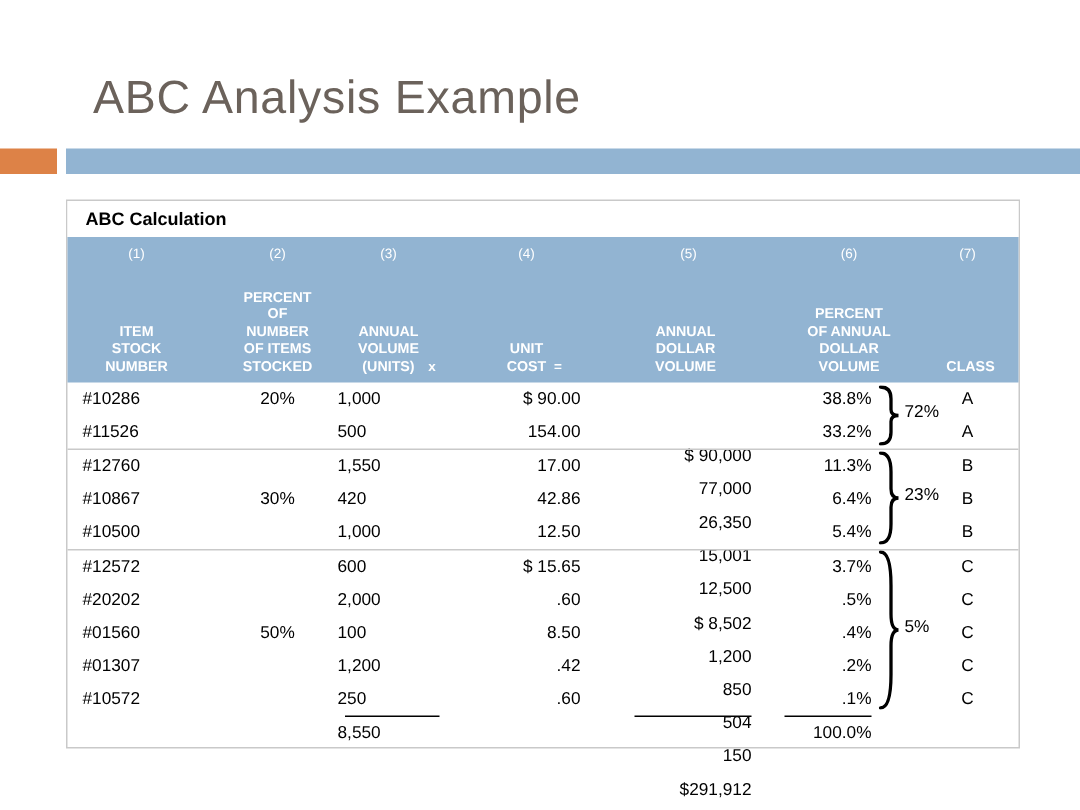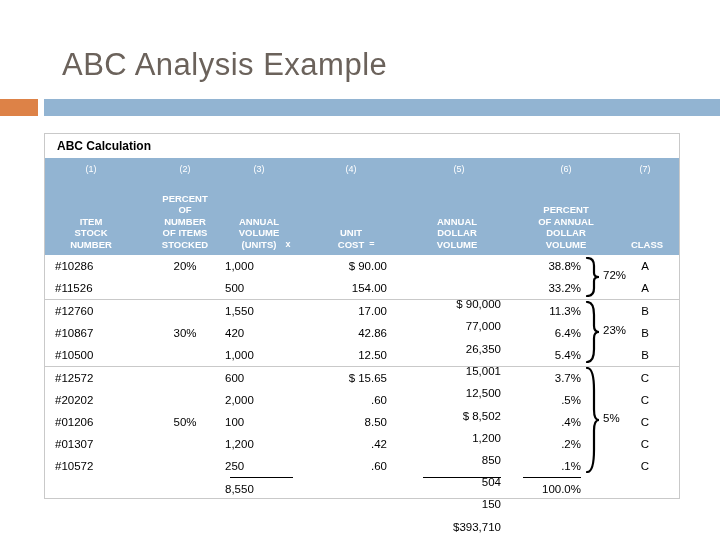--- a/index.html
+++ b/index.html
@@ -297,21 +297,21 @@
         <div class="row">
           <div class="c r-item">#20202</div>
           <div class="c r-pct"></div>
           <div class="c r-vol">2,000</div>
           <div class="c r-cost">.60</div>
           <div class="c r-dollar">1,200</div>
           <div class="c r-pctdv">.5%</div>
           <div class="c r-class">C</div>
         </div>
         <div class="row">
-          <div class="c r-item">#01206</div>
+          <div class="c r-item">#01560</div>
           <div class="c r-pct">50%</div>
           <div class="c r-vol">100</div>
           <div class="c r-cost">8.50</div>
           <div class="c r-dollar">850</div>
           <div class="c r-pctdv">.4%</div>
           <div class="c r-class">C</div>
         </div>
         <div class="row">
           <div class="c r-item">#01307</div>
           <div class="c r-pct"></div>
@@ -328,21 +328,21 @@
           <div class="c r-cost">.60</div>
           <div class="c r-dollar">150</div>
           <div class="c r-pctdv">.1%</div>
           <div class="c r-class">C</div>
         </div>
         <div class="row total">
           <div class="total-line-vol"></div>
           <div class="total-line-dollar"></div>
           <div class="total-line-pct"></div>
           <div class="c r-vol">8,550</div>
-          <div class="c r-dollar">$393,710</div>
+          <div class="c r-dollar">$291,912</div>
           <div class="c r-pctdv">100.0%</div>
         </div>
         <div class="brace" style="top: 2px; height: 40px;">
           <svg width="16" height="40" viewBox="0 0 16 40" preserveAspectRatio="none">
             <path d="M2 1 Q9 1 9 8.8 L9 16 Q9 20 14 20 Q9 20 9 24 L9 31.200000000000003 Q9 39 2 39" fill="none" stroke="#000" stroke-width="2.2" stroke-linecap="round"></path>
           </svg>
         </div>
         <div class="brace-label" style="top: 14px;">72%</div>
         <div class="brace" style="top: 46px; height: 62px;">
           <svg width="16" height="62" viewBox="0 0 16 62" preserveAspectRatio="none">

